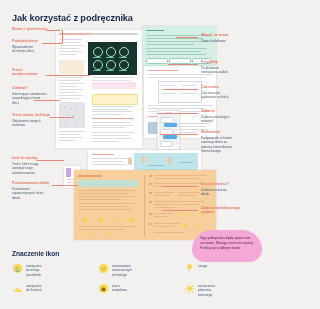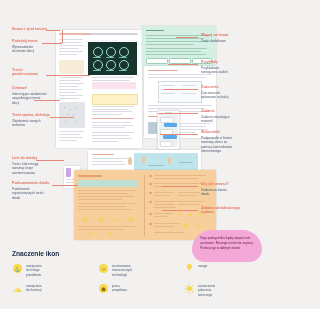--- a/index.html
+++ b/index.html
@@ -158,20 +158,21 @@
   .ic .glyph{
     position:absolute;inset:0;display:flex;align-items:center;justify-content:center;
     font-size:5px;font-weight:bold;color:#8a6a12;
   }
 </style>
 </head>
 <body>
 
 <div class="page">
 
+  <div class="main-title">Jak korzystać z podręcznika</div>
 
   <div class="collage">
 
     <div class="sheet" id="sp1">
       <div class="hdrbar"></div>
       <div class="hdrbar2"></div>
 
       <div class="tanbox"></div>
       <div class="rule" style="left:3px;top:9px;width:24px;"></div>
       <div class="rule" style="left:3px;top:12px;width:22px;"></div>

